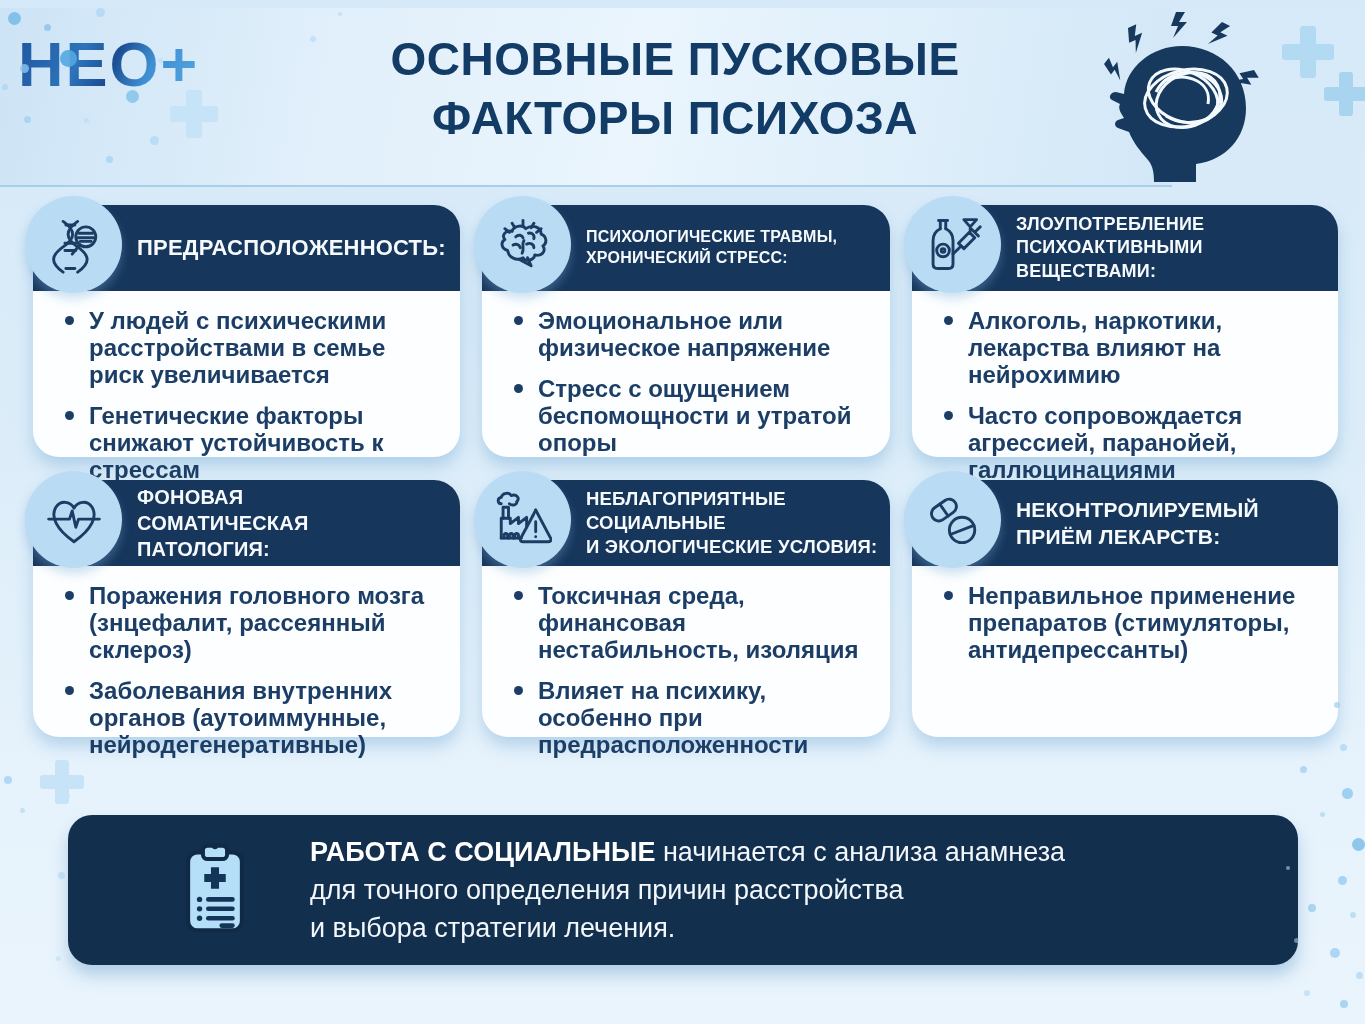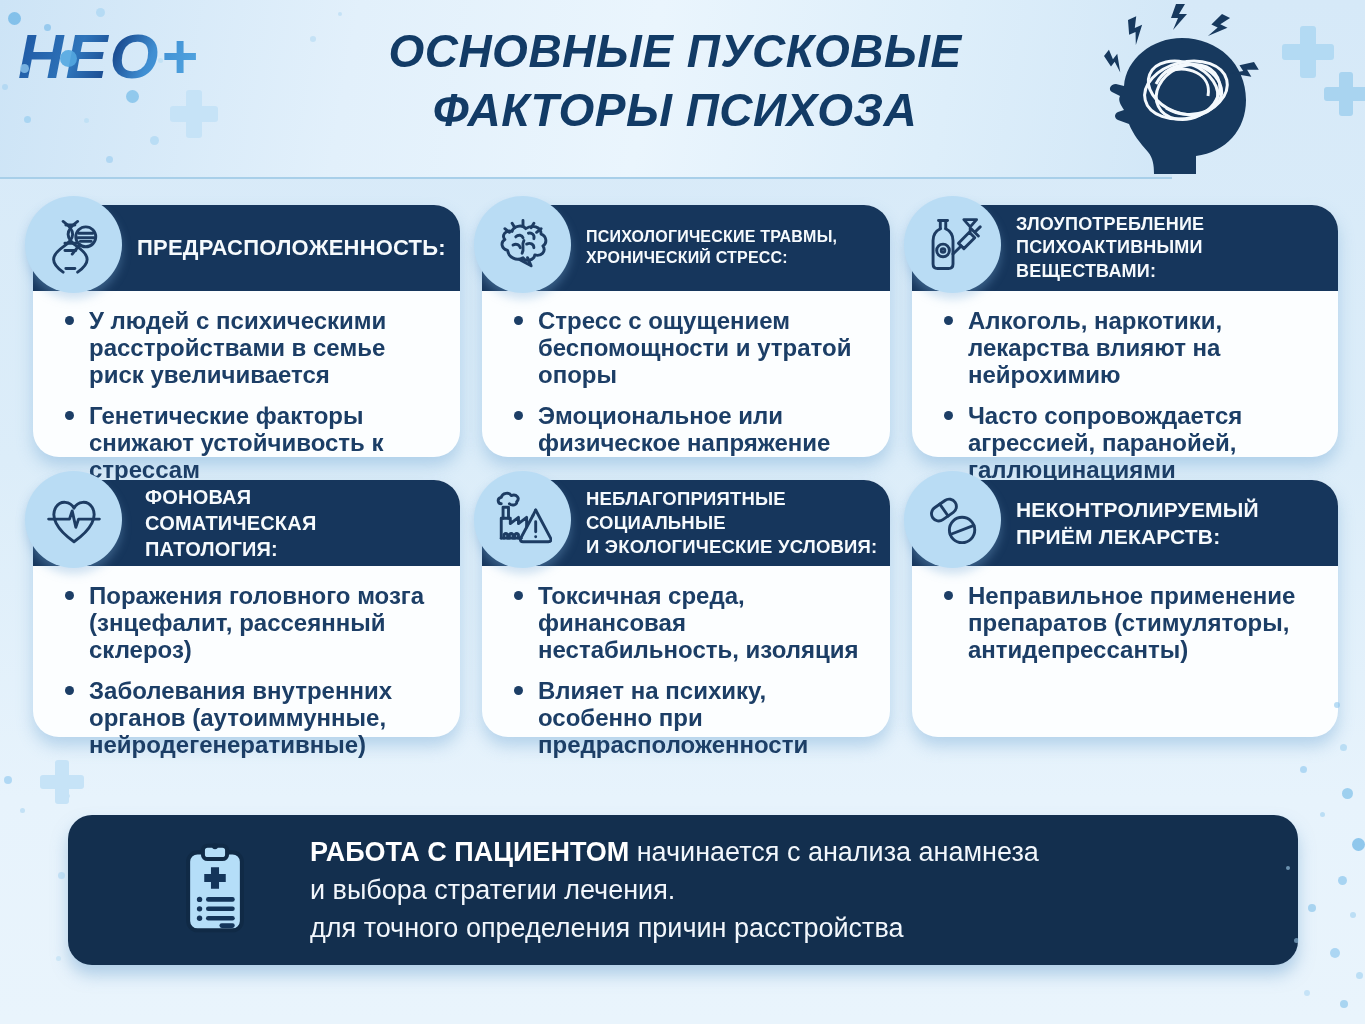--- a/index.html
+++ b/index.html
@@ -1,42 +1,42 @@
 <!DOCTYPE html>
 <html lang="ru"><head>
 <meta charset="utf-8">
 <style>
   html,body{margin:0;padding:0;}
   body{font-family:"Liberation Sans","DejaVu Sans",sans-serif;}
   .page{position:relative;width:1365px;height:1024px;overflow:hidden;
         background:linear-gradient(180deg,#d6e9f8 0%,#dcedf9 45%,#e7f3fc 78%,#e9f4fc 100%);}
   
-  .topband{position:absolute;left:0;top:0;width:1172px;height:177px;
+  .topband{position:absolute;left:0;top:8px;width:1172px;height:177px;
            background:linear-gradient(100deg,#cde4f6 0%,#e2f0fb 30%,#eaf5fd 55%,#ddeefa 80%,#d2e7f7 100%);
-           border-bottom:2px solid #a8cfe9;font-style:italic;}
+           border-bottom:2px solid #a8cfe9;}
   .logo{position:absolute;left:18px;top:20px;font-size:63px;font-weight:bold;letter-spacing:2px;
         background:linear-gradient(115deg,#1d55a0 0%,#2e74ba 35%,#1b4d92 52%,#3f8ed2 70%,#55a9e3 100%);
         -webkit-background-clip:text;background-clip:text;color:transparent;}
   .title{position:absolute;left:345px;top:22px;width:660px;margin:0;text-align:center;
          font-size:46px;line-height:59px;font-weight:bold;color:#123b66;letter-spacing:.5px;}
   .title span{display:block;}
   .head-art{position:absolute;left:1070px;top:4px;}
   
   .grid{position:absolute;left:33px;top:205px;display:grid;
         grid-template-columns:427px 408px 426px;grid-template-rows:252px 257px;
         column-gap:22px;row-gap:23px;}
   .card{position:relative;background:#fcfeff;border-radius:26px;
         box-shadow:0 9px 16px rgba(123,172,214,.45);}
   .card-header{height:86px;background:#16365c;border-radius:26px 26px 0 0;
                display:flex;align-items:center;padding-left:104px;padding-right:10px;box-sizing:border-box;}
   .card-title{margin:0;color:#f6fafd;font-weight:bold;line-height:1.3;letter-spacing:.2px;white-space:pre-line;}
   .c1 .card-title{font-size:22px;}
   .c2 .card-title{font-size:16px;}
   .c3 .card-title{font-size:18px;}
-  .c4 .card-title{font-size:20px;margin-left:8px;}
+  .c4 .card-title{font-size:20px;}
   .c5 .card-title{font-size:18.5px;}
   .c6 .card-title{font-size:21px;}
   .icon-circle{position:absolute;left:-8px;top:-9px;width:97px;height:97px;border-radius:50%;
                background:#b9dcf4;display:flex;align-items:center;justify-content:center;z-index:2;
                box-shadow:0 6px 10px rgba(123,172,214,.35);}
   .bullets{list-style:none;margin:0;padding:16px 16px 0 26px;}
   .bullets li{position:relative;padding-left:30px;margin-bottom:14px;
               font-size:24px;line-height:27px;font-weight:600;color:#1c3e66;}
   .bullets li::before{content:"";position:absolute;left:6px;top:9px;width:9px;height:9px;
                       border-radius:50%;background:#1c3e66;}
@@ -114,22 +114,22 @@
           <path d="M24 23 C27 20 31 21 32 24 M38 19 C42 18 45 21 44 25 M21 32 C25 30 28 32 29 35 M36 31 C40 29 44 31 44 35"></path>
           <path d="M33 27 C30 32 34 36 31 41"></path>
           <path d="M37 46 L41 55 L28 48"></path>
         </svg>
       </div>
       <div class="card-header">
         <h2 class="card-title">ПСИХОЛОГИЧЕСКИЕ ТРАВМЫ,
 ХРОНИЧЕСКИЙ СТРЕСС:</h2>
       </div>
       <ul class="bullets">
+        <li>Эмоциональное или физическое напряжение</li>
         <li>Стресс с ощущением беспомощности и утратой опоры</li>
-        <li>Эмоциональное или физическое напряжение</li>
       </ul>
     </section>
 
     <section class="card c3">
       <div class="icon-circle">
         <svg class="icon-svg" width="58" height="58" viewBox="0 0 64 64">
           <path d="M16 5 H26 M18 5 V14 M24 5 V14"></path>
           <path d="M18 14 C12 17 10 21 10 27 V53 Q10 58 15 58 H27 Q32 58 32 53 V27 C32 21 30 17 24 14"></path>
           <circle cx="21" cy="38" r="7"></circle>
           <circle cx="21" cy="38" r="2"></circle>
@@ -228,23 +228,23 @@
           <line x1="37" y1="62.5" x2="45" y2="62.5"></line>
         </g>
         <g fill="#14355a">
           <circle cx="20.5" cy="43" r="2"></circle>
           <circle cx="20.5" cy="50" r="2"></circle>
           <circle cx="20.5" cy="57" r="2"></circle>
         </g>
       </svg>
     </div>
     <p class="banner-text">
-      <span class="bl"><strong class="lead">РАБОТА С ПАЦИЕНТОМ</strong><span> начинается с анализа анамнеза</span></span>
+      <span class="bl"><strong class="lead">РАБОТА С СОЦИАЛЬНЫЕ</strong><span> начинается с анализа анамнеза</span></span>
+      <span class="bl">для точного определения причин расстройства</span>
       <span class="bl">и выбора стратегии лечения.</span>
-      <span class="bl">для точного определения причин расстройства</span>
     </p>
   </footer>
 
   <div id="decor-layer">
       <div class="dot-deco" style="left: 60px; top: 50px; width: 17px; height: 17px; background: rgb(83, 167, 224); opacity: 0.9;"></div>
       <div class="dot-deco" style="left: 8px; top: 12px; width: 13px; height: 13px; background: rgb(106, 180, 230); opacity: 0.75;"></div>
       <div class="dot-deco" style="left: 20px; top: 64px; width: 9px; height: 9px; background: rgb(140, 198, 238); opacity: 0.8;"></div>
       <div class="dot-deco" style="left: 44px; top: 24px; width: 7px; height: 7px; background: rgb(121, 188, 233); opacity: 0.65;"></div>
       <div class="dot-deco" style="left: 96px; top: 8px; width: 9px; height: 9px; background: rgb(169, 214, 242); opacity: 0.7;"></div>
       <div class="dot-deco" style="left: 126px; top: 90px; width: 13px; height: 13px; background: rgb(127, 192, 234); opacity: 0.8;"></div>

